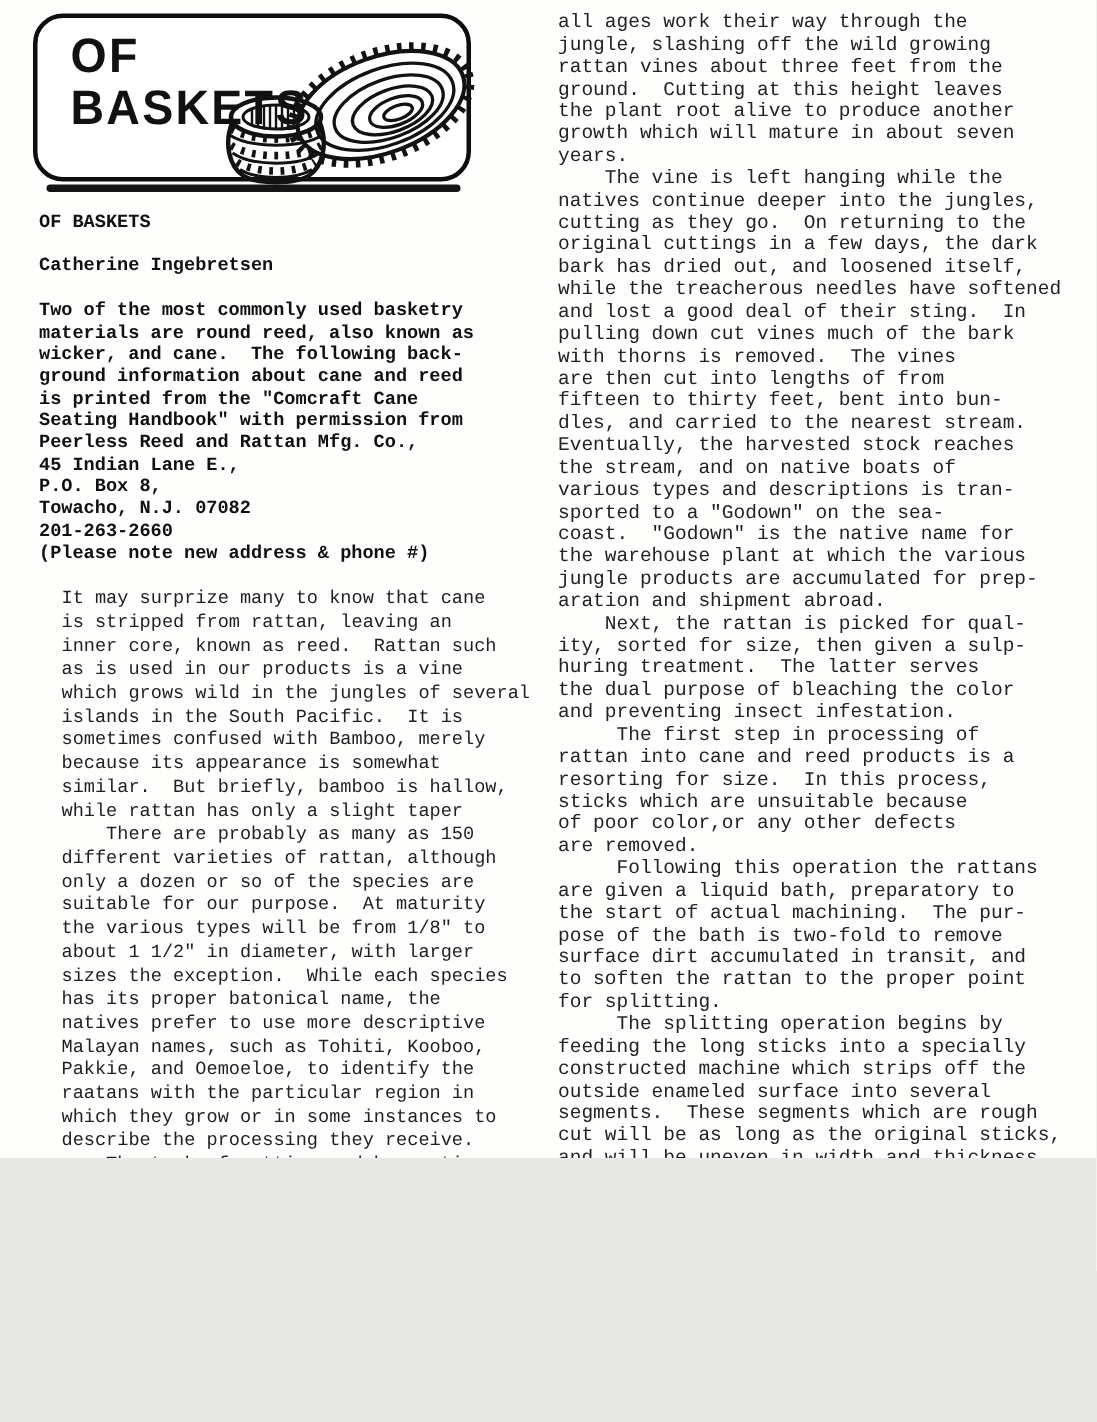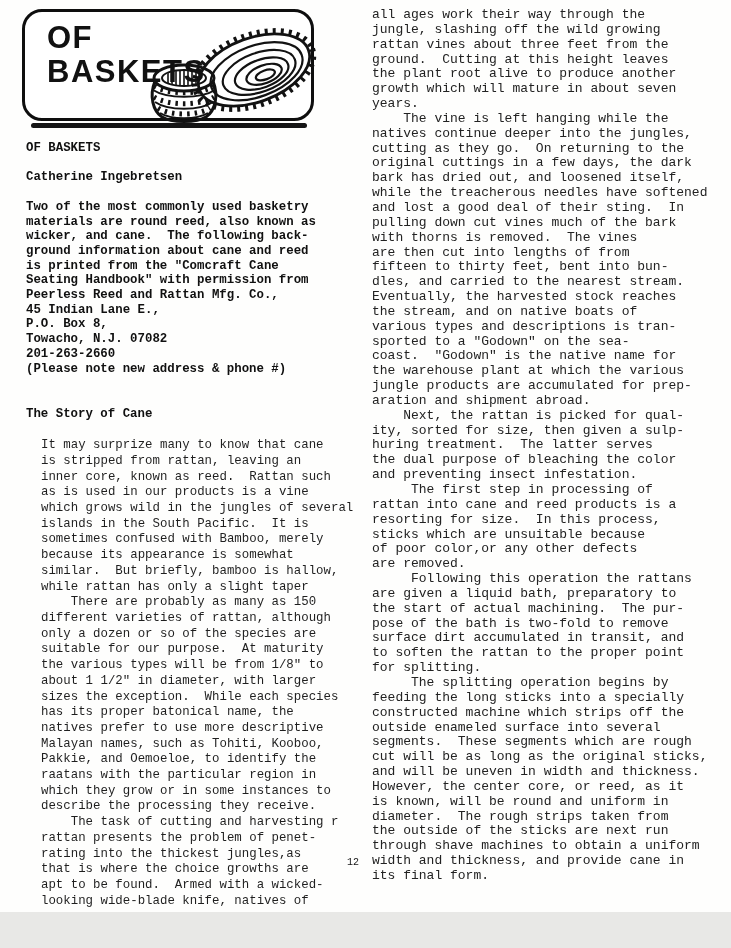--- a/index.html
+++ b/index.html
@@ -1,18 +1,18 @@
 <!DOCTYPE html>
 <html><head>
 <meta charset="utf-8">
 <style>
   html,body{margin:0;padding:0;background:#e8e8e6;}
   .page{
     position:relative;
-    width:731px;height:912px;
+    width:731px;height:772px;
     background:#fefefd;
     overflow:hidden;
     font-family:"Liberation Mono","DejaVu Sans Mono",monospace;
     color:#1c1c1c;
   }
   
   .masthead{
     position:absolute;left:22px;top:9px;
     width:286px;height:106px;
     border:3.5px solid #0e0e0e;
@@ -128,21 +128,20 @@
 wicker, and cane.  The following back-
 ground information about cane and reed
 is printed from the "Comcraft Cane
 Seating Handbook" with permission from
 Peerless Reed and Rattan Mfg. Co.,
 45 Indian Lane E.,
 P.O. Box 8,
 Towacho, N.J. 07082
 201-263-2660
 (Please note new address &amp; phone #)</div>
-    <div class="txt story-heading">The Story of Cane</div>
     <div class="txt left-body">It may surprize many to know that cane
 is stripped from rattan, leaving an
 inner core, known as reed.  Rattan such
 as is used in our products is a vine
 which grows wild in the jungles of several
 islands in the South Pacific.  It is
 sometimes confused with Bamboo, merely
 because its appearance is somewhat
 similar.  But briefly, bamboo is hallow,
 while rattan has only a slight taper

